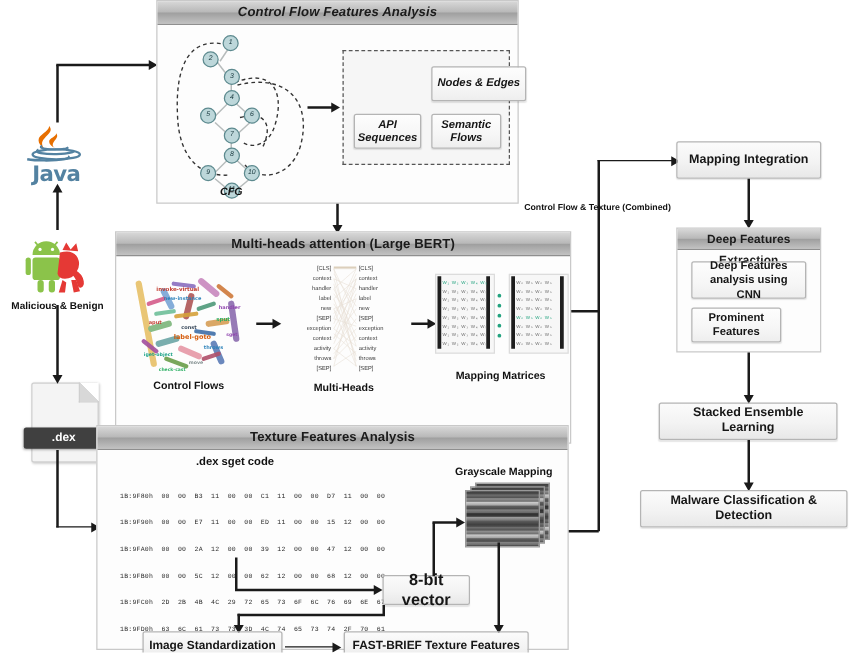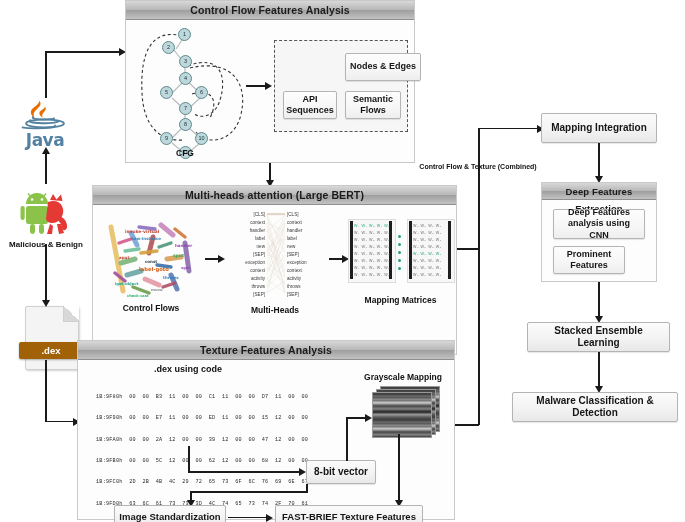--- a/index.html
+++ b/index.html
@@ -42,21 +42,21 @@
   
   .javaword{font-size:17px;font-weight:bold;color:#5382a1;letter-spacing:-.5px;
             font-family:"DejaVu Sans",sans-serif;}
 
   
   .dexpage{position:absolute;width:52px;height:62px;background:#f4f4f4;border:1px solid #cfcfcf;
            border-radius:2px;box-shadow:1px 1px 2px rgba(0,0,0,.18);}
   .dexfold{position:absolute;right:-1px;top:-1px;width:15px;height:15px;
            background:linear-gradient(225deg,#ffffff 0 50%,#d8d8d8 50% 100%);border-left:1px solid #cfcfcf;
            border-bottom:1px solid #cfcfcf;}
-  .dexband{position:absolute;left:-6px;width:64px;height:17px;background:#a16207;border-radius:2px;
+  .dexband{position:absolute;left:-6px;width:64px;height:17px;background:#404040;border-radius:2px;
            color:#fff;font-size:9.5px;font-weight:bold;display:flex;align-items:center;justify-content:center;
            box-shadow:0 1px 2px rgba(0,0,0,.3);}
 
   
   .cfgnode{position:absolute;width:11px;height:11px;border-radius:50%;background:#bdd7da;
            border:1px solid #5d8a8f;font-size:5.5px;line-height:10px;text-align:center;color:#14343a;}
 
   
   .tok{position:absolute;font-size:4.6px;color:#3a3a3a;white-space:nowrap;}
   .tokR{text-align:left;}
@@ -133,21 +133,21 @@
 <div class="ln lnv" style="left:45px;top:244px;height:60px;"></div>
 <div class="ah ah-d" style="left:41.8px;top:300px;"></div>
 <div class="ln lnv" style="left:45px;top:360px;height:62px;"></div>
 <div class="ln lnh" style="left:45px;top:420.5px;width:32px;"></div>
 <div class="ah ah-r" style="left:73px;top:417.5px;"></div>
 
 <div class="ln lnv" style="left:45px;top:52px;height:46px;"></div>
 <div class="ln lnh" style="left:45px;top:51px;width:78px;"></div>
 <div class="ah ah-r" style="left:119px;top:48px;"></div>
 
-<div class="panel" style="left:125px;top:0px;width:290px;height:163px;">
+<div class="panel" style="left:125px;top:0px;width:290px;height:163px;font-style:italic;">
   <div class="panel-hd big">Control Flow Features Analysis</div>
   <div class="panel-body" style="height:144px;">
 
     <svg width="122" height="128" style="position:absolute;left:6px;top:2px;">
       <g stroke="#333" stroke-width="1.1" fill="none" stroke-dasharray="3,2.6">
         <path d="M50 14 C20 6 8 30 10 70 C11 104 28 120 52 118"></path>
         <path d="M56 44 C86 32 96 52 88 78 C84 92 72 98 62 92"></path>
         <path d="M58 46 C100 36 118 62 108 96 C100 120 76 124 64 110"></path>
         <path d="M60 72 C82 66 86 80 78 96"></path>
       </g>
@@ -341,39 +341,39 @@
       <div class="matdot" style="left:50px;top:48px;"></div>
     </div>
     <div class="caption" style="left:255px;top:90px;width:105px;">Mapping Matrices</div>
   </div>
 </div>
 
 <div class="panel" style="left:77px;top:340px;width:378px;height:180px;">
   <div class="panel-hd big">Texture Features Analysis</div>
   <div class="panel-body" style="height:161px;">
 
-    <div class="caption" style="left:60px;top:4px;width:100px;font-size:9px;">.dex using code</div>
+    <div class="caption" style="left:60px;top:4px;width:100px;font-size:9px;">.dex sget code</div>
 
     <div class="hexwrap" style="left:18px;top:20px;">
       <div>1B:9F80h  00  00  B3  11  00  00  C1  11  00  00  D7  11  00  00</div>
       <div>1B:9F90h  00  00  E7  11  00  00  ED  11  00  00  15  12  00  00</div>
       <div>1B:9FA0h  00  00  2A  12  00  00  39  12  00  00  47  12  00  00</div>
       <div>1B:9FB0h  00  00  5C  12  00  00  62  12  00  00  68  12  00  00</div>
       <div>1B:9FC0h  2D  2B  4B  4C  29  72  65  73  6F  6C  76  69  6E  67</div>
       <div>1B:9FD0h  63  6C  61  73  73  3D  4C  74  65  73  74  2F  70  61</div>
       <div>1B:9FE0h  65  72  24  6E  61  64  61  2F  63  6F  6D  2F  64  65</div>
       
     </div>
 
     <div class="caption" style="left:280px;top:12px;width:90px;">Grayscale Mapping</div>
     <div class="gsimg" style="left:302px;top:26px;width:58px;height:44px;"></div>
     <div class="gsimg" style="left:298px;top:29px;width:58px;height:44px;"></div>
     <div class="gsimg" style="left:294px;top:32px;width:58px;height:44px;"></div>
 
-    <div class="box" style="left:228px;top:100px;width:70px;height:24px;font-size:10px;">8-bit vector</div>
+    <div class="box" style="left:228px;top:100px;width:70px;height:24px;font-size:13px;">8-bit vector</div>
 
     <div class="ln lnv" style="left:110px;top:86px;height:26px;"></div>
     <div class="ln lnh" style="left:110px;top:111px;width:113px;"></div>
     <div class="ah ah-r" style="left:221px;top:108px;"></div>
 
     <div class="ln lnv" style="left:268px;top:58px;height:43px;"></div>
     <div class="ln lnh" style="left:268px;top:57px;width:22px;"></div>
     <div class="ah ah-r" style="left:287px;top:54px;"></div>
 
     <div class="ln lnh" style="left:112px;top:131px;width:118px;"></div>

